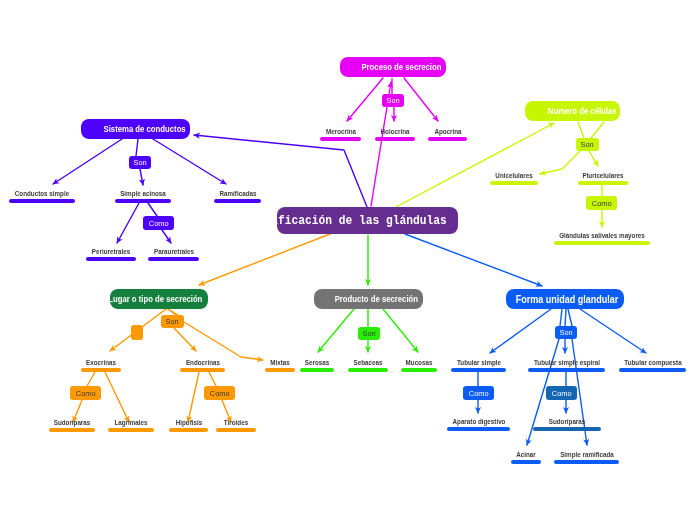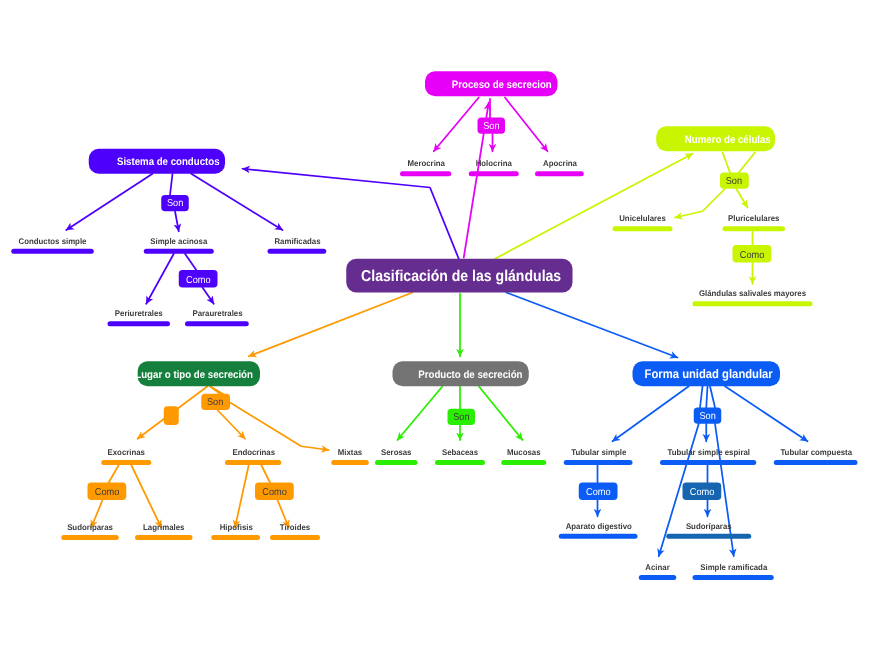--- a/index.html
+++ b/index.html
@@ -88,27 +88,27 @@
       <polyline points="568,309 572,326" fill="none" stroke="#0b5cf5" stroke-width="1.4" stroke-linecap="round" stroke-linejoin="round"></polyline>
       <polyline points="580,309 646,353" fill="none" stroke="#0b5cf5" stroke-width="1.4" stroke-linecap="round" stroke-linejoin="round" marker-end="url(#arw-0b5cf5)"></polyline>
       <polyline points="565,339 565,353" fill="none" stroke="#0b5cf5" stroke-width="1.4" stroke-linecap="round" stroke-linejoin="round" marker-end="url(#arw-0b5cf5)"></polyline>
       <polyline points="559,339 527,445" fill="none" stroke="#0b5cf5" stroke-width="1.4" stroke-linecap="round" stroke-linejoin="round" marker-end="url(#arw-0b5cf5)"></polyline>
       <polyline points="572,339 587,445" fill="none" stroke="#0b5cf5" stroke-width="1.4" stroke-linecap="round" stroke-linejoin="round" marker-end="url(#arw-0b5cf5)"></polyline>
       <polyline points="478,372 478,386" fill="none" stroke="#0b5cf5" stroke-width="1.4" stroke-linecap="round" stroke-linejoin="round"></polyline>
       <polyline points="478,400 478,413" fill="none" stroke="#0b5cf5" stroke-width="1.4" stroke-linecap="round" stroke-linejoin="round" marker-end="url(#arw-0b5cf5)"></polyline>
       <polyline points="566,372 566,386" fill="none" stroke="#0b5cf5" stroke-width="1.4" stroke-linecap="round" stroke-linejoin="round"></polyline>
       <polyline points="566,400 566,413" fill="none" stroke="#0b5cf5" stroke-width="1.4" stroke-linecap="round" stroke-linejoin="round" marker-end="url(#arw-0b5cf5)"></polyline>
     </svg>
-<div class="node" style="left: 277px; top: 207px; width: 181px; height: 27px; background: rgb(102, 45, 145); font-size: 12.5px;">
+<div class="node" style="left: 277px; top: 207px; width: 181px; height: 27px; background: rgb(102, 45, 145); font-size: 12.5px; font-family: Liberation Mono, monospace;">
       <span>Clasificación de las glándulas</span>
     </div>
     <div class="node" style="left: 340px; top: 57px; width: 106px; height: 20px; background: rgb(230, 0, 247); font-size: 8.6px;">
       <span>Proceso de secrecion</span>
     </div>
-    <div class="node" style="left: 71px; top: 119px; width: 109px; height: 20px; background: rgb(77, 0, 251); font-size: 8.6px;">
+    <div class="node" style="left: 81px; top: 119px; width: 109px; height: 20px; background: rgb(77, 0, 251); font-size: 8.6px;">
       <span>Sistema de conductos</span>
     </div>
     <div class="node" style="left: 525px; top: 101px; width: 95px; height: 20px; background: rgb(200, 245, 0); font-size: 8.6px;">
       <span>Numero de células</span>
     </div>
     <div class="node" style="left: 110px; top: 289px; width: 98px; height: 20px; background: #15803d; font-size: 8.6px;">
       <span>Lugar o tipo de secreción</span>
     </div>
     <div class="node" style="left: 314px; top: 289px; width: 109px; height: 20px; background: #737373; font-size: 8.6px;">
       <span>Producto de secreción</span>

